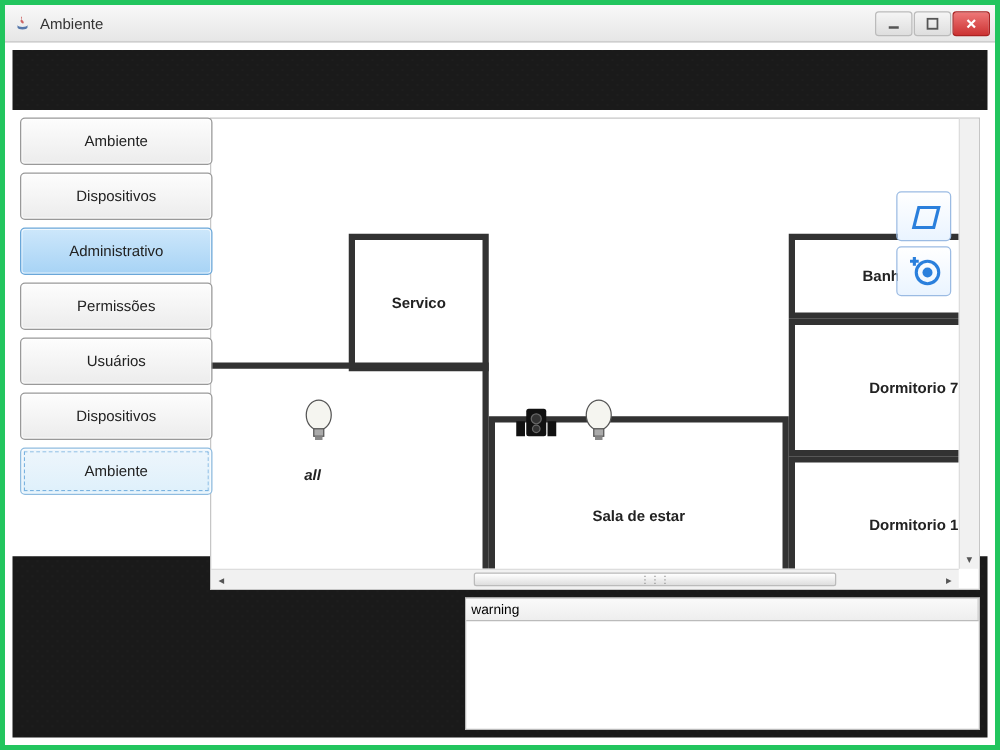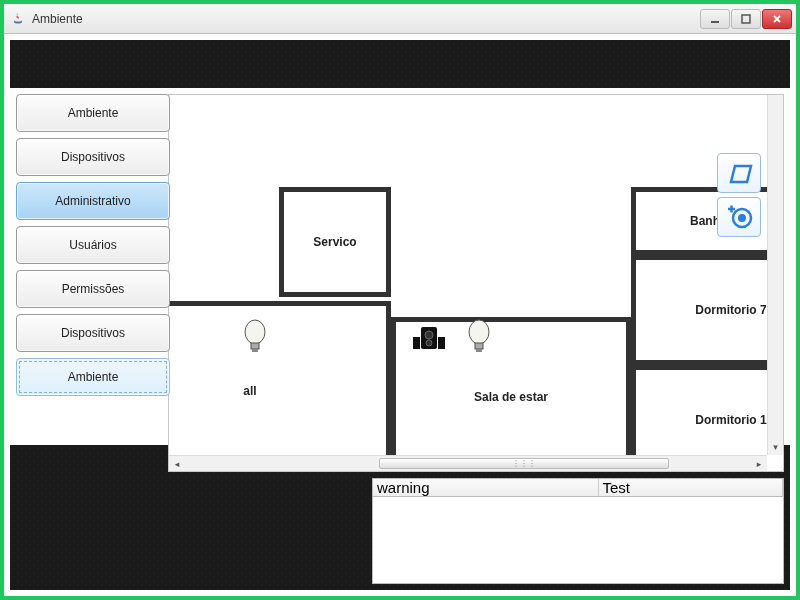--- a/index.html
+++ b/index.html
@@ -218,21 +218,21 @@
     top: 438px; bottom: 6px;
     background: #fff;
     border: 1px solid #bbb;
     z-index: 2;
   }
   .log-header {
     display:flex;
     border-bottom:1px solid #bbb;
     background: linear-gradient(#fafafa,#eee);
     height:18px;
-    font-size:15px;
+    font-size:11px;
     align-items:center;
   }
   .log-header .col {
     padding: 0 4px;
     border-right:1px solid #ccc;
     height:100%;
     display:flex;align-items:center;
   }
   .log-header .col:first-child{ width: 55%; }
   .log-header .col:last-child{ flex:1; }
@@ -283,24 +283,24 @@
           <div class="nav-btn">
             <span>Ambiente</span>
           </div>
           <div class="nav-btn">
             <span>Dispositivos</span>
           </div>
           <div class="nav-btn selected">
             <span>Administrativo</span>
           </div>
           <div class="nav-btn">
+            <span>Permissões</span>
+          </div>
+          <div class="nav-btn">
             <span>Usuários</span>
-          </div>
-          <div class="nav-btn">
-            <span>Permissões</span>
           </div>
           <div class="nav-btn">
             <span>Dispositivos</span>
           </div>
           <div class="nav-btn focus">
             <span>Ambiente</span>
           </div>
         </div>
 
       <div class="canvas-frame">
@@ -311,24 +311,24 @@
               </div>
               <div class="room" style="left: 462px; top: 92px; width: 170px; height: 68px;">
                 <span>Banheiro</span>
               </div>
               <div class="room" style="left: 462px; top: 160px; width: 200px; height: 110px;">
                 <span>Dormitorio 7</span>
               </div>
               <div class="room" style="left: 462px; top: 270px; width: 200px; height: 110px;">
                 <span>Dormitorio 1</span>
               </div>
-              <div class="room" style="left: 222px; top: 222px; width: 240px; height: 160px;">
+              <div class="room" style="left: 222px; top: 238px; width: 240px; height: 160px;">
                 <span>Sala de estar</span>
               </div>
-              <div class="room" style="left: -60px; top: 206px; width: 282px; height: 180px;">
+              <div class="room" style="left: -60px; top: 195px; width: 282px; height: 180px; font-style: italic;">
                 <span>all</span>
               </div>
               <div class="device-icon" style="left: 72px; top: 224px;"><svg width="28" height="40">
                   <ellipse cx="14" cy="13" rx="10" ry="12" fill="#f5f5f0" stroke="#555" stroke-width="1"></ellipse>
                   <rect x="10" y="24" width="8" height="6" fill="#aaa" stroke="#555"></rect>
                   <rect x="11" y="30" width="6" height="3" fill="#888"></rect>
                 </svg></div>
               <div class="device-icon" style="left: 240px; top: 228px;"><svg width="40" height="30">
                   <rect x="12" y="4" width="16" height="22" rx="2" fill="#111"></rect>
                   <circle cx="20" cy="12" r="4" fill="#333" stroke="#666"></circle>
@@ -364,19 +364,18 @@
               <circle cx="18" cy="14" r="4" fill="#2a7fdc"></circle>
               <path d="M4 5 h7 M7.5 1.5 v7" stroke="#2a7fdc" stroke-width="2.5"></path>
             </svg>
           </div>
         </div>
       </div>
 
       <div class="log-table">
         <div class="log-header">
           <div class="col">warning</div>
-          <div class="col">Test</div>
         </div>
       </div>
 
     </div>
   </div>
 </div>
 
 </body></html>

